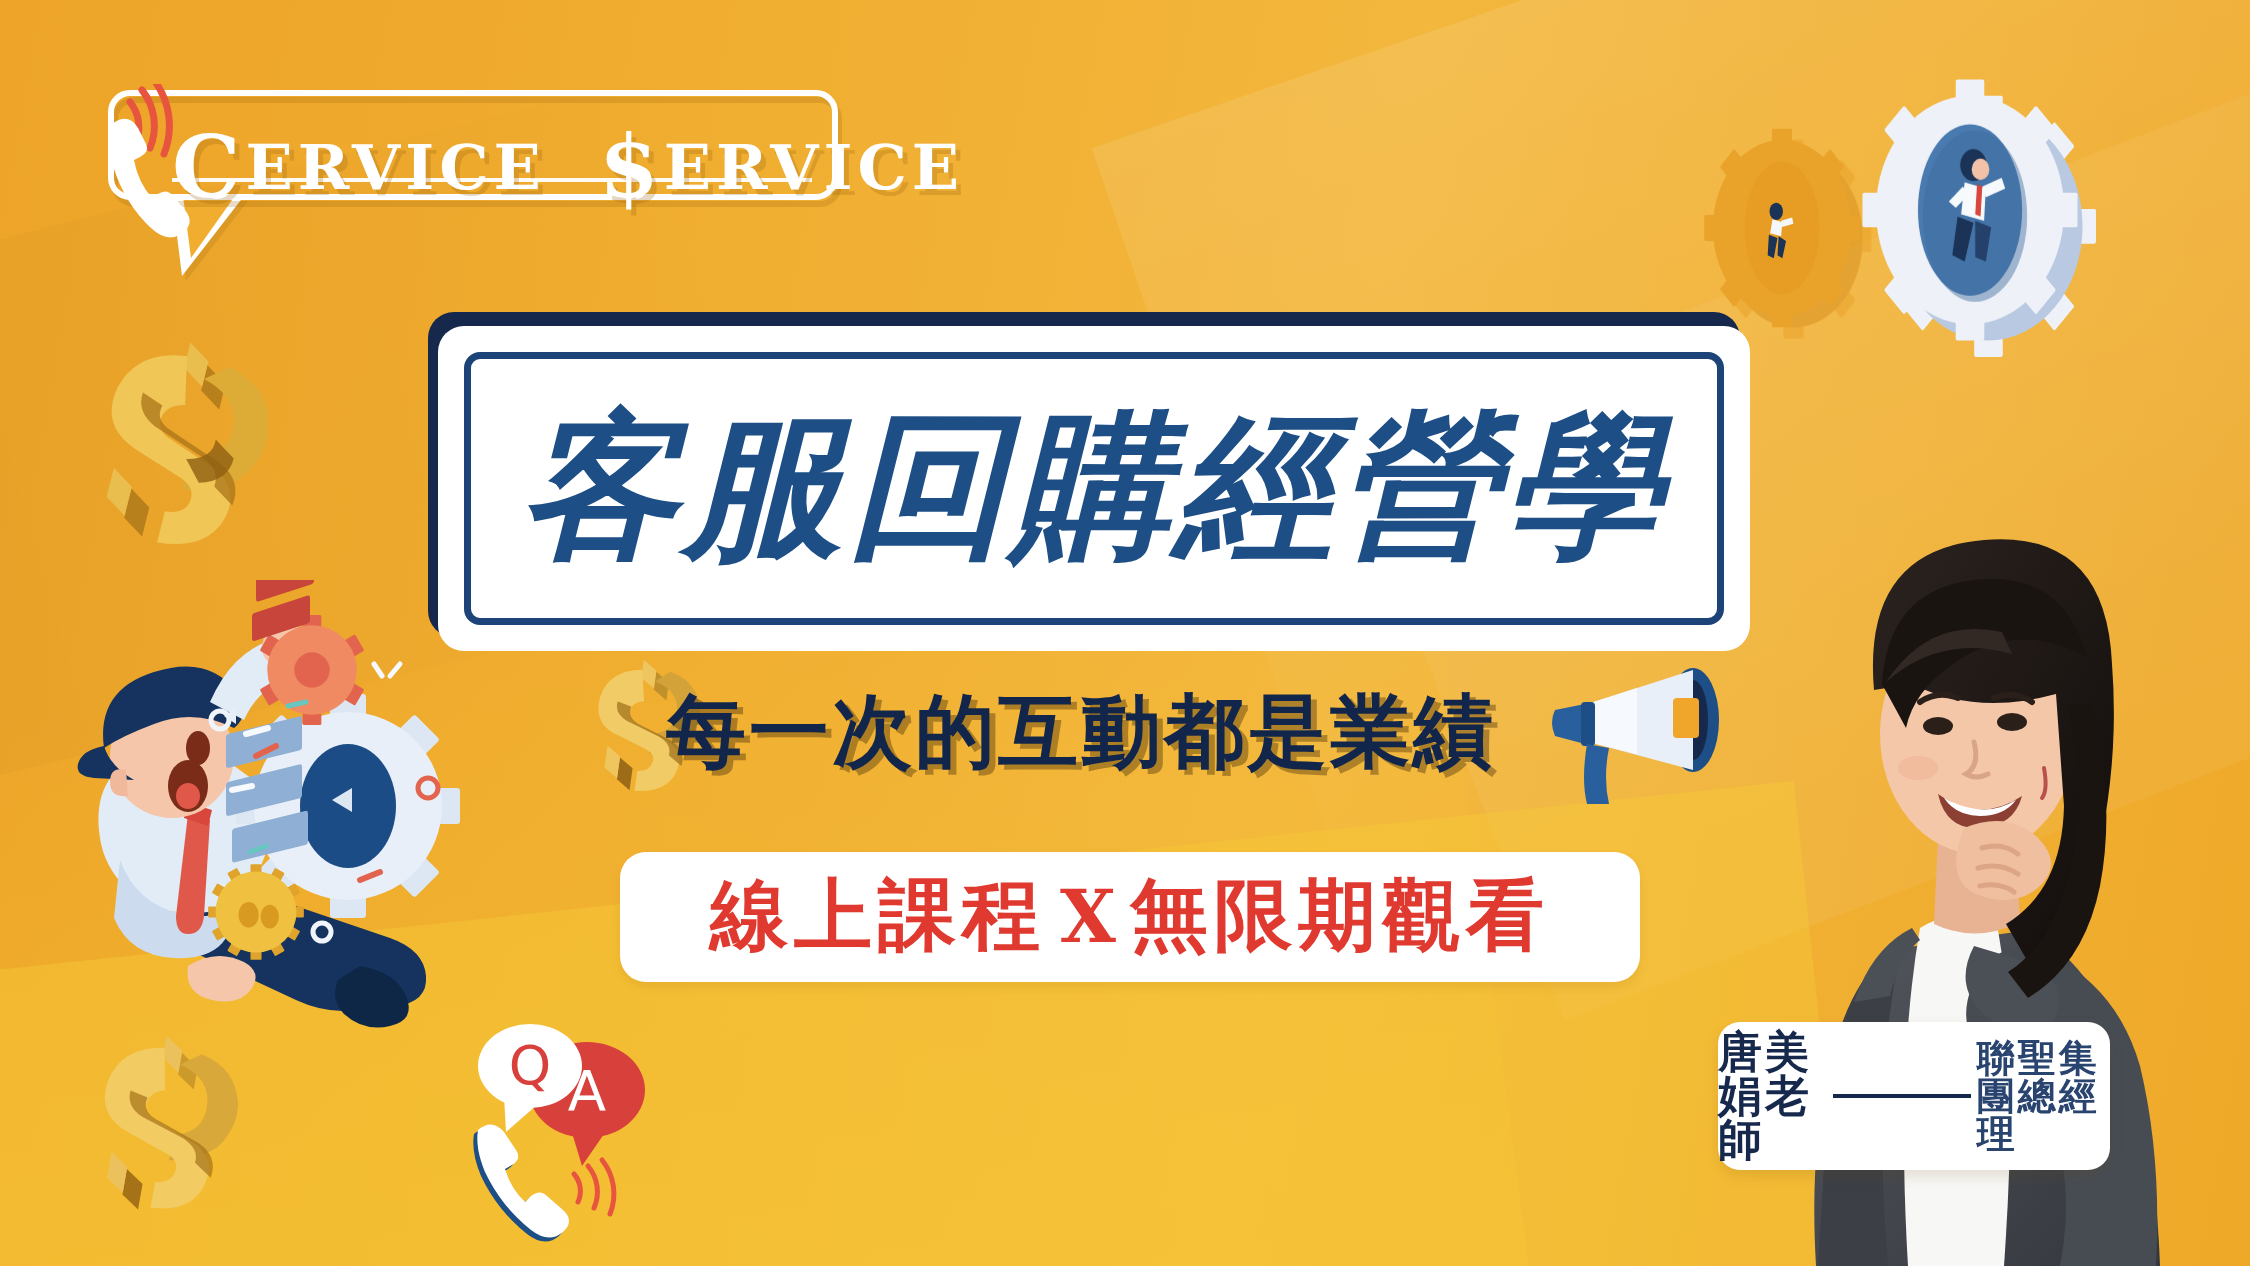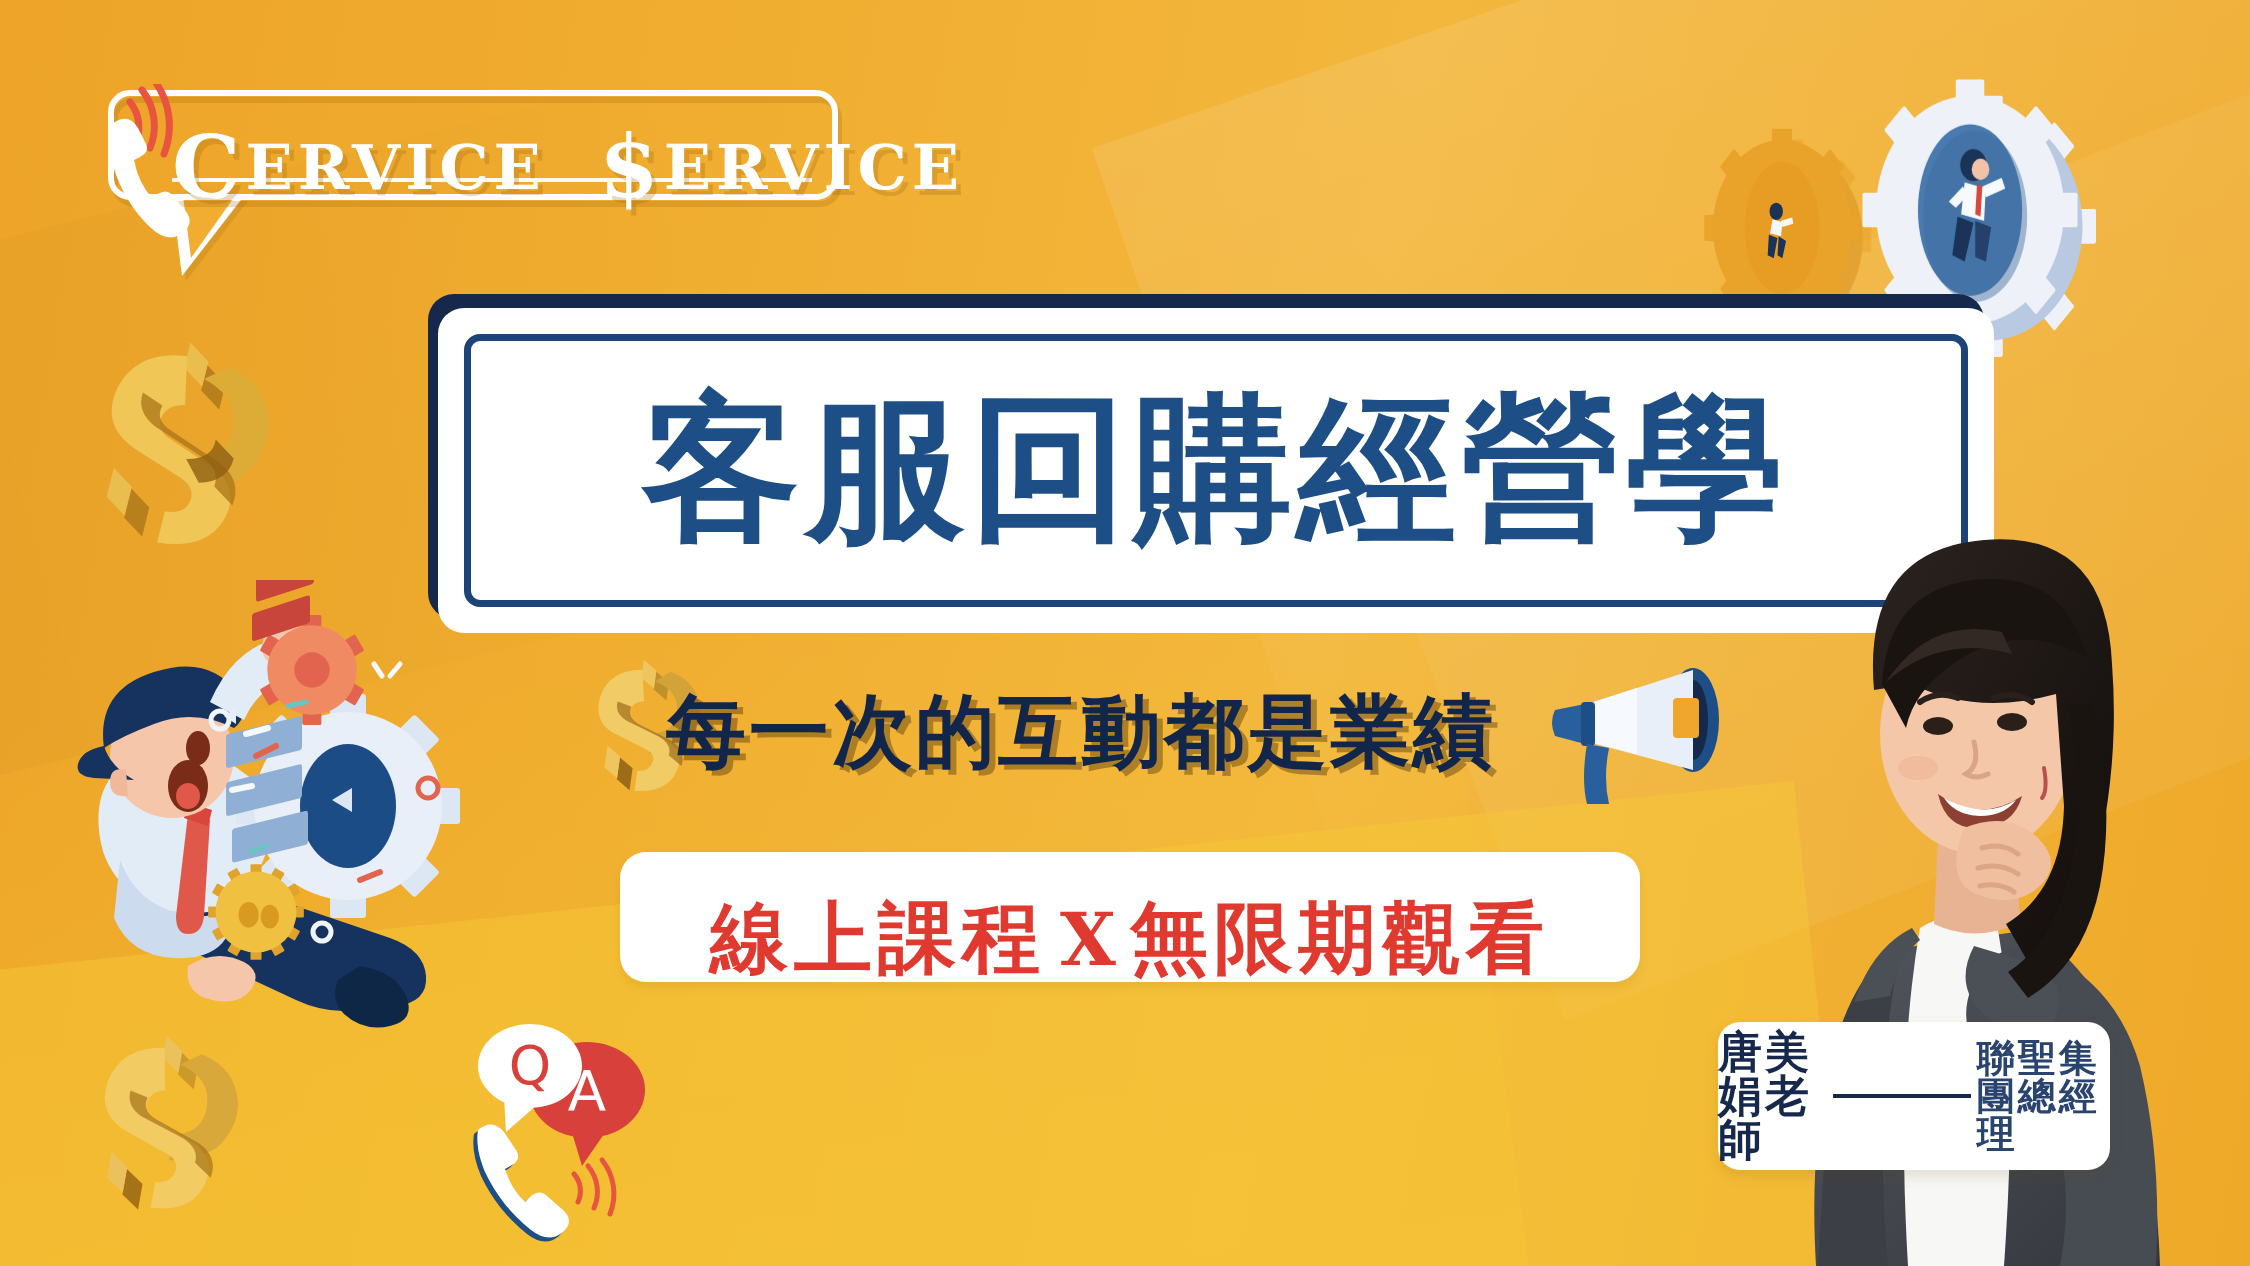--- a/index.html
+++ b/index.html
@@ -72,21 +72,21 @@
   }
   .cs-text .big { font-size:86px; position:relative; top:8px; }
   .cs-underline {
     position:absolute; left:120px; top:94px; width:640px; height:4px;
     background:#ffffff; opacity:.95;
   }
   .cs-phone { position:absolute; left:24px; top:0px; width:130px; height:160px; }
 
   
   .title-plaque {
-    position:absolute; left:438px; top:308px; width:1556px; height:325px;
+    position:absolute; left:438px; top:326px; width:1312px; height:325px;font-style:italic;
   }
   .plaque-shadow {
     position:absolute; inset:0;
     background:#16294d; border-radius:26px;
     transform:translate(-10px,-14px);
   }
   .plaque-white {
     position:absolute; inset:0;
     background:#ffffff; border-radius:26px;
   }
@@ -113,21 +113,21 @@
     font-weight:700; font-size:80px; letter-spacing:3px;
     color:#12264b; white-space:nowrap;
     text-shadow:6px 5px 0 rgba(70,45,8,.40);
     margin-left:66px;
   }
 
   
   .red-pill {
     position:absolute; left:620px; top:852px; width:1020px; height:130px;
     background:#ffffff; border-radius:26px;
-    display:flex; align-items:flex-end; justify-content:center;
+    display:flex; align-items:center; justify-content:center;
     box-shadow:0 5px 10px rgba(140,90,10,.12);
   }
   .red-pill-text {
     font-family:"DejaVu Serif","Liberation Serif",serif;
     font-weight:700; font-size:78px; letter-spacing:6px;
     color:#e03a30; white-space:nowrap; line-height:1;
     padding-bottom:5px;
   }
   .red-pill-text .xmark { font-size:72px; letter-spacing:0; padding:0 14px; }
 

